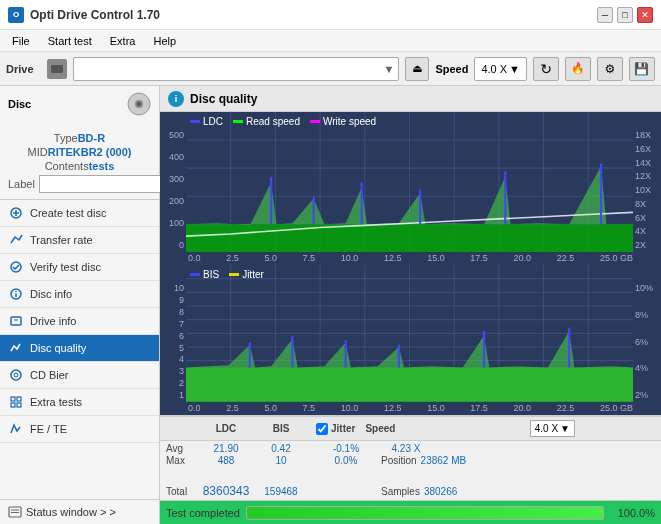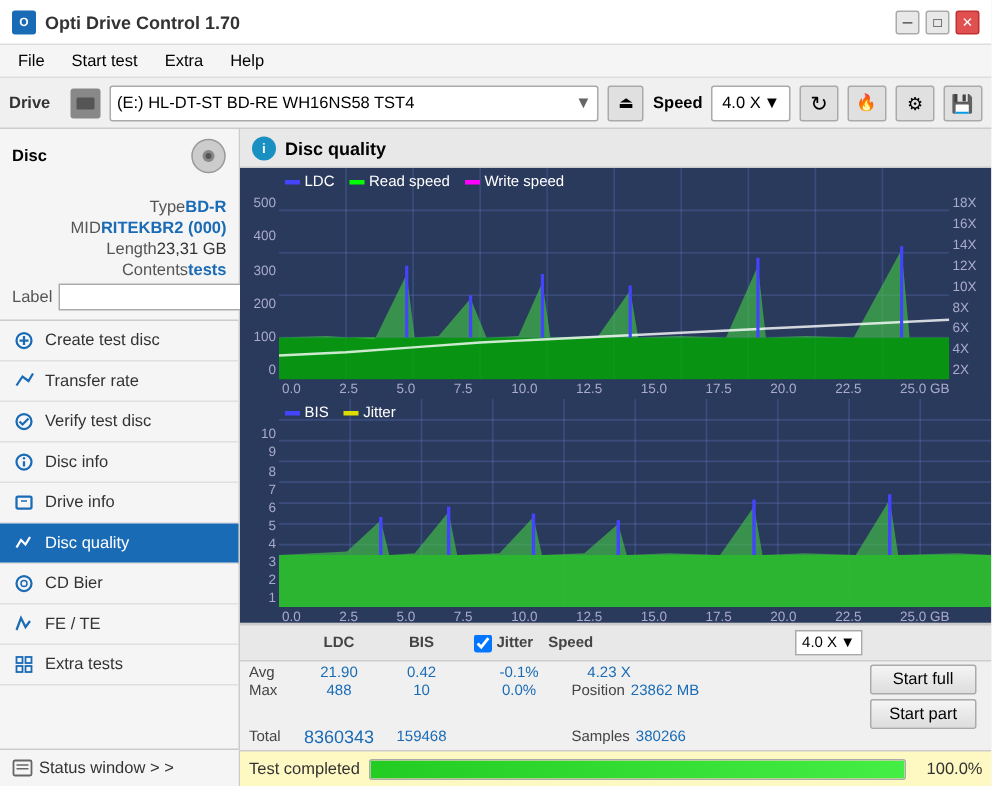--- a/index.html
+++ b/index.html
@@ -29,21 +29,21 @@
     
     .main { display: flex; height: calc(524px - 30px - 22px - 34px); }
     
     
     .sidebar { width: 160px; background: #f5f5f5; border-right: 1px solid #ccc; display: flex; flex-direction: column; flex-shrink: 0; }
     
     
     .disc-panel { padding: 6px 8px; border-bottom: 1px solid #ccc; background: #f5f5f5; }
     .disc-header { display: flex; align-items: center; justify-content: space-between; margin-bottom: 16px; }
     .disc-title { font-weight: bold; font-size: 11px; }
-    .disc-row { display: flex; justify-content: flex-end; margin-bottom: 2px; font-size: 11px; }
+    .disc-row { display: flex; justify-content: center; margin-bottom: 2px; font-size: 11px; }
     .disc-key { color: #555; }
     .disc-val { color: #1a6bb5; font-weight: bold; }
     .disc-val-dark { color: #333; }
     .disc-label-row { display: flex; align-items: center; gap: 4px; margin-top: 3px; font-size: 11px; }
     .disc-label-input { flex: 1; border: 1px solid #aaa; height: 18px; padding: 1px 3px; background: white; font-size: 11px; }
     
     
     .nav-items { display: flex; flex-direction: column; }
     .nav-item { display: flex; align-items: center; gap: 6px; padding: 5px 8px; cursor: pointer; font-size: 11px; color: #333; border-bottom: 1px solid #e0e0e0; }
     .nav-item.active { background: #1a6bb5; color: white; }
@@ -58,21 +58,21 @@
     
     .dq-header { display: flex; align-items: center; gap: 6px; background: #e8e8e8; padding: 4px 8px; border-bottom: 1px solid #ccc; height: 26px; }
     .dq-icon { width: 16px; height: 16px; background: #1a8fc1; border-radius: 50%; display: flex; align-items: center; justify-content: center; color: white; font-size: 9px; font-weight: bold; }
     .dq-title { font-weight: bold; font-size: 12px; }
     
     
     .charts-area { flex: 1; display: flex; flex-direction: column; overflow: hidden; }
     .legend-item { display: flex; align-items: center; gap: 3px; font-size: 10px; color: white; }
     
     
-    .progress-area { background: #fef9c3; border-top: 1px solid #ccc; padding: 3px 6px; display: flex; align-items: center; gap: 6px; height: 24px; }
+    .progress-area { background: #22c55e; border-top: 1px solid #ccc; padding: 3px 6px; display: flex; align-items: center; gap: 6px; height: 24px; }
     .progress-bar-container { flex: 1; height: 14px; background: white; border: 1px solid #aaa; border-radius: 2px; overflow: hidden; }
     .progress-bar-fill { height: 100%; background: linear-gradient(to right, #22cc22, #44ee44); width: 100%; }
     
     
     .bottom-panel { background: #e8e8e8; border-top: 1px solid #ccc; display: flex; flex-direction: column; }
     .action-btn { background: linear-gradient(to bottom, #f5f5f5, #ddd); border: 1px solid #aaa; padding: 3px 12px; cursor: pointer; font-size: 11px; border-radius: 2px; min-width: 70px; text-align: center; }
   </style>
 </head>
 <body>
 
@@ -95,21 +95,20 @@
   <span class="menu-item">Help</span>
 </div>
 
 <div class="drive-toolbar">
   <span class="drive-label">Drive</span>
 
   <div style="width:20px;height:20px;background:#888;border-radius:2px;display:flex;align-items:center;justify-content:center;">
     <div style="width:12px;height:8px;background:#555;border-radius:1px;"></div>
   </div>
   <div class="drive-select">
-    <span style="font-size:11px;">(E:)  HL-DT-ST BD-RE  WH16NS58 TST4</span>
     <span class="drive-select-arrow">▼</span>
   </div>
   <div class="drive-eject">⏏</div>
   <span class="speed-label">Speed</span>
   <div class="speed-select">
     <span>4.0 X</span>
     <span>▼</span>
   </div>
   <div class="toolbar-icon-btn" style="font-size:14px;">↻</div>
   <div class="toolbar-icon-btn">🔥</div>
@@ -133,24 +132,20 @@
       </div>
       <div class="disc-row">
         <span class="disc-key">Type</span>
         <span class="disc-val">BD-R</span>
       </div>
       <div class="disc-row">
         <span class="disc-key">MID</span>
         <span class="disc-val">RITEKBR2 (000)</span>
       </div>
       <div class="disc-row">
-        <span class="disc-key">Length</span>
-        <span class="disc-val-dark">23,31 GB</span>
-      </div>
-      <div class="disc-row">
         <span class="disc-key">Contents</span>
         <span class="disc-val">tests</span>
       </div>
       <div class="disc-label-row">
         <span class="disc-key">Label</span>
         <input class="disc-label-input" type="text" value="" style="">
         <button style="width:18px;height:18px;background:#e0e0e0;border:1px solid #aaa;cursor:pointer;font-size:10px;padding:0;">✎</button>
       </div>
     </div>
 
@@ -214,35 +209,35 @@
           <svg width="14" height="14" viewBox="0 0 14 14">
               <circle cx="7" cy="7" r="5" fill="none" stroke="#1a6bb5" stroke-width="1.5"></circle>
               <circle cx="7" cy="7" r="2" fill="none" stroke="#1a6bb5" stroke-width="1"></circle>
             </svg>
         </div>
         <span>CD Bier</span>
       </div>
       <div class="nav-item">
         <div class="nav-item-icon">
           <svg width="14" height="14" viewBox="0 0 14 14">
-              <polyline points="2,11 5,3 8,9 11,5" fill="none" stroke="#1a6bb5" stroke-width="1.5"></polyline>
-            </svg>
-        </div>
-        <span>FE / TE</span>
-      </div>
-      <div class="nav-item">
-        <div class="nav-item-icon">
-          <svg width="14" height="14" viewBox="0 0 14 14">
               <rect x="2" y="2" width="4" height="4" fill="none" stroke="#1a6bb5" stroke-width="1.2"></rect>
               <rect x="8" y="2" width="4" height="4" fill="none" stroke="#1a6bb5" stroke-width="1.2"></rect>
               <rect x="2" y="8" width="4" height="4" fill="none" stroke="#1a6bb5" stroke-width="1.2"></rect>
               <rect x="8" y="8" width="4" height="4" fill="none" stroke="#1a6bb5" stroke-width="1.2"></rect>
             </svg>
         </div>
         <span>Extra tests</span>
+      </div>
+      <div class="nav-item">
+        <div class="nav-item-icon">
+          <svg width="14" height="14" viewBox="0 0 14 14">
+              <polyline points="2,11 5,3 8,9 11,5" fill="none" stroke="#1a6bb5" stroke-width="1.5"></polyline>
+            </svg>
+        </div>
+        <span>FE / TE</span>
       </div>
     </div>
 
     <div class="status-window" style="margin-top:auto;">
       <svg width="14" height="14" viewBox="0 0 14 14">
           <rect x="1" y="2" width="12" height="10" rx="1" fill="none" stroke="#666" stroke-width="1.2"></rect>
           <line x1="3" y1="5" x2="11" y2="5" stroke="#666" stroke-width="1"></line>
           <line x1="3" y1="7.5" x2="11" y2="7.5" stroke="#666" stroke-width="1"></line>
         </svg>
       <span>Status window &gt; &gt;</span>
@@ -407,20 +402,27 @@
 
               <line x1="60" y1="90" x2="60" y2="68" stroke="#4444ff" stroke-width="2"></line>
               <line x1="100" y1="90" x2="100" y2="62" stroke="#4444ff" stroke-width="2"></line>
               <line x1="150" y1="90" x2="150" y2="66" stroke="#4444ff" stroke-width="2"></line>
               <line x1="200" y1="90" x2="200" y2="70" stroke="#4444ff" stroke-width="2"></line>
               <line x1="280" y1="90" x2="280" y2="58" stroke="#4444ff" stroke-width="2"></line>
               <line x1="360" y1="90" x2="360" y2="55" stroke="#4444ff" stroke-width="2"></line>
             </svg>
           </div>
 
+          <div style="width:28px;display:flex;flex-direction:column;justify-content:space-between;align-items:flex-start;padding:18px 2px 2px;font-size:9px;color:#aac;background:#2a3a5c;">
+            <span>10%</span>
+            <span>8%</span>
+            <span>6%</span>
+            <span>4%</span>
+            <span>2%</span>
+          </div>
         </div>
 
         <div style="display:flex;justify-content:space-between;padding:1px 28px 2px 28px;font-size:9px;background:#2a3a5c;">
           <span style="color:#aac;">0.0</span>
           <span style="color:#aac;">2.5</span>
           <span style="color:#aac;">5.0</span>
           <span style="color:#aac;">7.5</span>
           <span style="color:#aac;">10.0</span>
           <span style="color:#aac;">12.5</span>
           <span style="color:#aac;">15.0</span>
@@ -484,24 +486,20 @@
             <span style="width:60px;text-align:center;font-size:12px;color:#1a6bb5;">8360343</span>
             <span style="width:50px;text-align:center;font-size:10px;color:#1a6bb5;">159468</span>
             <span style="width:10px;"></span>
             <span style="width:60px;"></span>
 
             <span style="font-size:10px;color:#444;margin-left:5px;">Samples</span>
             <span style="font-size:10px;color:#1a6bb5;margin-left:4px;">380266</span>
           </div>
         </div>
 
-        <div style="display:flex;flex-direction:column;gap:3px;padding:0 4px;">
-          <button class="action-btn">Start full</button>
-          <button class="action-btn">Start part</button>
-        </div>
       </div>
 
       <div class="progress-area">
         <span style="font-size:11px;color:#333;">Test completed</span>
         <div class="progress-bar-container">
           <div class="progress-bar-fill"></div>
         </div>
         <span style="font-size:11px;color:#333;min-width:45px;text-align:right;">100.0%</span>
       </div>
     </div>

